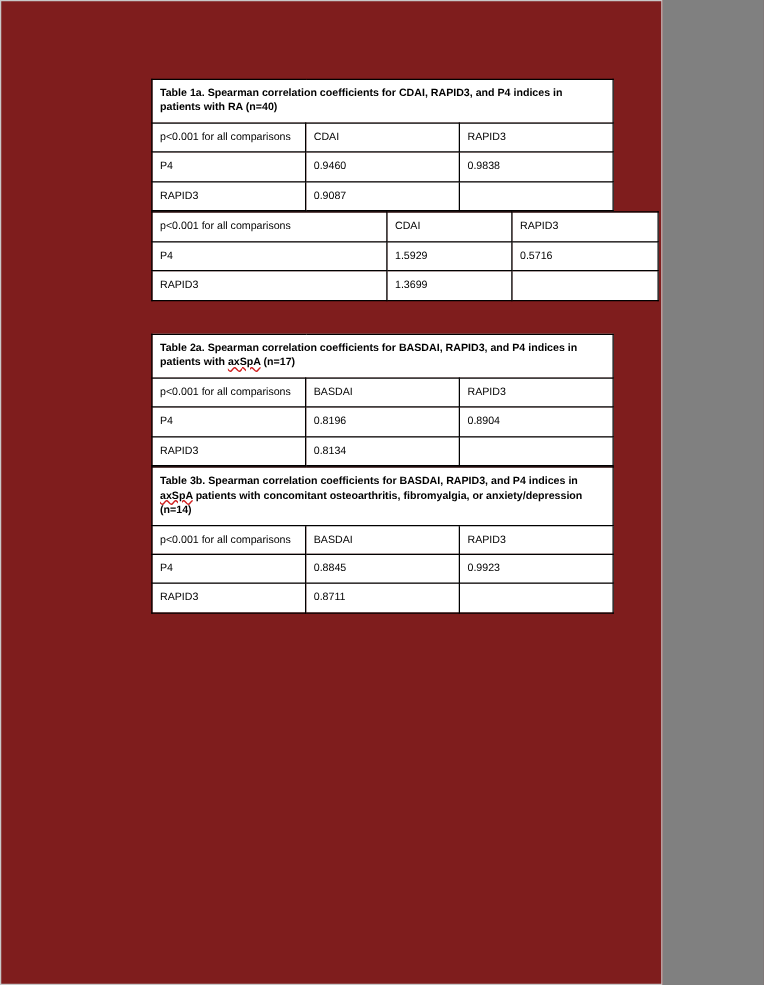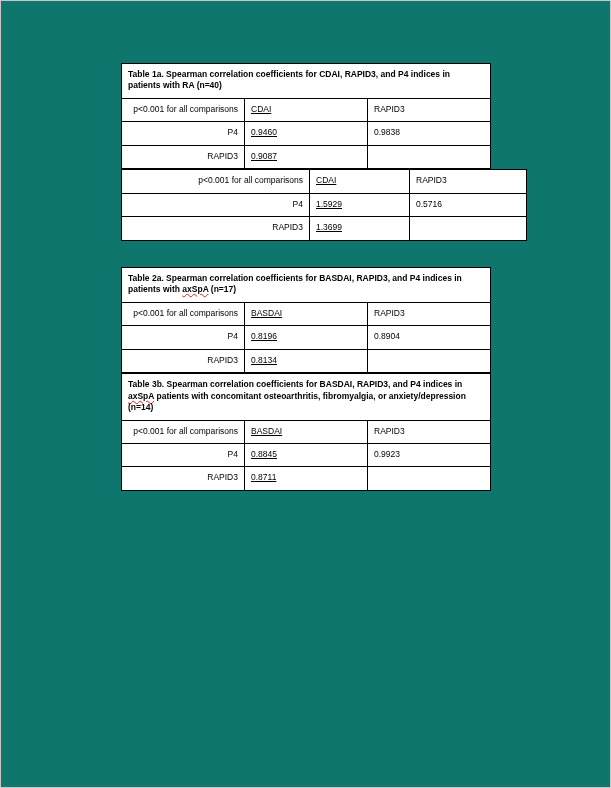--- a/index.html
+++ b/index.html
@@ -7,23 +7,23 @@
     padding: 0;
     background: #808080;
   }
   body {
     width: 611px;
     height: 788px;
     font-family: "Liberation Sans", sans-serif;
   }
   .page {
     position: relative;
-    width: 611px;
+    width: 530px;
     height: 788px;
-    background: #0f766e;
+    background: #7f1d1d;
     box-sizing: border-box;
     border: 1px solid #c8c8c8;
   }
   .content {
     position: absolute;
     left: 120px;
     top: 62px;
     width: 370px;
   }
   table.tbl {
@@ -41,25 +41,23 @@
     background: #ffffff;
   }
   td.caption {
     font-weight: bold;
     font-size: 8.6px;
     line-height: 1.42;
     padding: 6px 7px 7px 7px;
   }
   td.label {
     width: 175px;
-    text-align: right;
   }
   td.col2 {
     width: 87px;
-    text-decoration: underline;
   }
   td.col3 {
     width: 104px;
   }
   .squiggle {
     text-decoration: underline;
     text-decoration-style: wavy;
     text-decoration-color: #d02020;
     text-underline-offset: 1px;
   }

